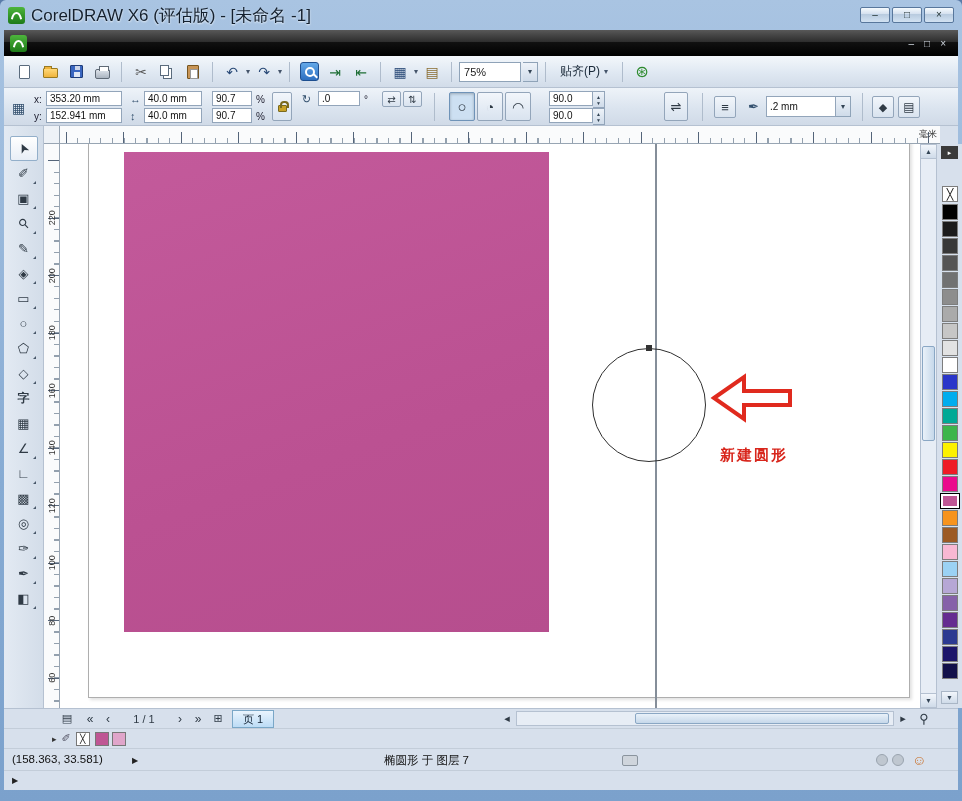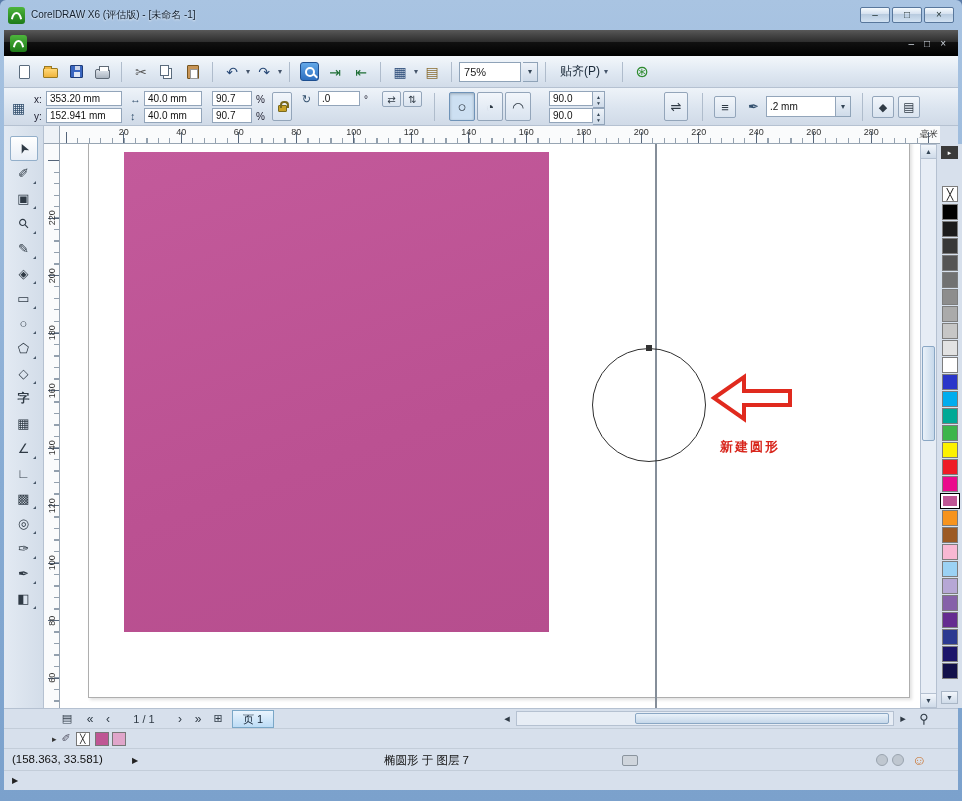--- a/index.html
+++ b/index.html
@@ -6,21 +6,21 @@
   *{box-sizing:border-box;}
   .app{position:relative;width:962px;height:801px;overflow:hidden;
        font-family:"Liberation Sans","DejaVu Sans",sans-serif;font-size:12px;color:#222;
        background:linear-gradient(#a9c4e2,#87abd3 60%,#7ba1cc);border-radius:6px 6px 0 0;}
   .client{position:absolute;left:4px;top:30px;width:954px;height:760px;background:#d7e0ec;}
   .abs{position:absolute;}
 
   
   .titlebar{position:absolute;left:0;top:0;width:962px;height:30px;display:flex;align-items:center;
             padding:0 8px;gap:6px;}
-  .title-text{font-size:10px;color:#14202e;text-shadow:0 1px 2px rgba(255,255,255,.8);}
+  .title-text{font-size:17px;color:#14202e;text-shadow:0 1px 2px rgba(255,255,255,.8);}
   .win-btns{margin-left:auto;display:flex;}
   .wbtn{width:30px;height:16px;margin-left:2px;border:1px solid #58779c;border-radius:2px;
         background:linear-gradient(#f6fafd,#d2dfee 45%,#b8cbdf 46%,#d2e2f2);
         display:flex;align-items:center;justify-content:center;font-size:10px;line-height:1;color:#233;}
   .logo{width:17px;height:17px;border-radius:3px;background:linear-gradient(#4db53c,#1d7a18);
         display:flex;align-items:center;justify-content:center;flex:0 0 auto;}
 
   
   .menubar{position:absolute;left:4px;top:30px;width:954px;height:26px;display:flex;align-items:center;
            background:linear-gradient(#585858,#2e2e2e 45%,#111 46%,#000);color:#fff;padding:0 6px;gap:0;}
@@ -83,37 +83,37 @@
 
   .ruler-origin{position:absolute;left:40px;top:0;width:16px;height:18px;background:#eef2f7;border:1px solid #98a5b3;border-top:none;border-left:none;}
   .h-ruler{position:absolute;left:56px;top:0;width:880px;height:18px;background-color:#fafbfc;border-bottom:1px solid #98a5b3;
     background-image:
       repeating-linear-gradient(90deg,#55657a 0,#55657a 1px,transparent 1px,transparent 57.5px),
       repeating-linear-gradient(90deg,#93a0ae 0,#93a0ae 1px,transparent 1px,transparent 11.5px);
     background-repeat:no-repeat,no-repeat;background-size:100% 11px,100% 5px;
     background-position:left 6px bottom 0,left 6px bottom 0;}
   .h-ruler .nums{position:absolute;left:0;top:0;display:flex;padding-left:35px;}
   .hrn{width:57.5px;text-align:center;font-size:9px;color:#333;line-height:12px;}
-  .ruler-unit{position:absolute;right:3px;top:2px;font-size:9px;color:#333;font-style:italic;}
+  .ruler-unit{position:absolute;right:3px;top:2px;font-size:9px;color:#333;}
   .v-ruler{position:absolute;left:40px;top:18px;width:16px;height:564px;background-color:#fafbfc;border-right:1px solid #98a5b3;
     background-image:
       repeating-linear-gradient(180deg,#55657a 0,#55657a 1px,transparent 1px,transparent 57.5px),
       repeating-linear-gradient(180deg,#93a0ae 0,#93a0ae 1px,transparent 1px,transparent 11.5px);
     background-repeat:no-repeat,no-repeat;background-size:11px 100%,5px 100%;
     background-position:right 0 top 16px,right 0 top 16px;}
   .v-ruler .nums{position:absolute;left:0;top:0;display:flex;flex-direction:column;padding-top:45px;width:100%;}
   .vrn{height:57.5px;display:flex;align-items:center;justify-content:center;font-size:9px;color:#333;transform:rotate(-90deg);}
 
   .canvas{position:absolute;left:56px;top:18px;width:860px;height:564px;background:#fff;overflow:hidden;}
   .page{position:absolute;left:28px;top:-24px;width:822px;height:578px;background:#fff;border:1px solid #aeaeae;box-shadow:2px 2px 3px rgba(0,0,0,.12);}
   .pink-rect{position:absolute;left:64px;top:8px;width:425px;height:480px;background:linear-gradient(160deg,#c35a9b,#bb5192 60%,#b64e8e);}
   .guideline{position:absolute;left:595px;top:0;width:2px;height:564px;background:#858e99;}
   .ellipse-shape{position:absolute;left:532px;top:204px;width:114px;height:114px;border:1px solid #2f2f2f;border-radius:50%;}
   .ellipse-node{position:absolute;left:586px;top:201px;width:6px;height:6px;background:#333;}
-  .annotation{position:absolute;left:660px;top:294px;font-size:13px;font-weight:bold;color:#d8261c;letter-spacing:2px;}
+  .annotation{position:absolute;left:660px;top:302px;font-size:15px;font-weight:bold;color:#d8261c;letter-spacing:2px;}
 
   .v-scroll{position:absolute;left:916px;top:18px;width:17px;height:564px;background:#e7edf5;border:1px solid #b5c1d1;}
   .sb-btn{position:absolute;left:0;width:15px;height:14px;background:linear-gradient(#f2f6fb,#cfdbe9);border-bottom:1px solid #b5c1d1;
           display:flex;align-items:center;justify-content:center;font-size:7px;color:#345;}
   .sb-thumb{position:absolute;left:1px;width:13px;border:1px solid #8aa7c4;border-radius:2px;background:linear-gradient(90deg,#e9f1f9,#c6d8ea);}
 
   .palette{position:absolute;left:934px;top:18px;width:24px;height:564px;background:#d7e0ec;}
   .pal-top{position:absolute;left:3px;top:2px;width:17px;height:13px;background:#3a3a3a;color:#fff;font-size:7px;display:flex;align-items:center;justify-content:center;}
   .swatches{position:absolute;left:0;top:42px;width:100%;display:flex;flex-direction:column;align-items:center;gap:1px;}
   .swatch{width:16px;height:16px;border:1px solid #7d7d7d;flex:0 0 auto;}
@@ -350,37 +350,20 @@
         </div>
 
         <div class="tool flyout" data-name="fill-tool">
           <span class="tg" data-name="tool-glyph">◧</span>
         </div>
       </div>
 
     <div class="ruler-origin" data-name="ruler-origin"></div>
 
     <div class="h-ruler" data-name="horizontal-ruler">
-      <div class="nums" data-name="h-ruler-numbers">
-
-      <span class="hrn" data-name="ruler-number">20</span>
-          <span class="hrn" data-name="ruler-number">40</span>
-          <span class="hrn" data-name="ruler-number">60</span>
-          <span class="hrn" data-name="ruler-number">80</span>
-          <span class="hrn" data-name="ruler-number">100</span>
-          <span class="hrn" data-name="ruler-number">120</span>
-          <span class="hrn" data-name="ruler-number">140</span>
-          <span class="hrn" data-name="ruler-number">160</span>
-          <span class="hrn" data-name="ruler-number">180</span>
-          <span class="hrn" data-name="ruler-number">200</span>
-          <span class="hrn" data-name="ruler-number">220</span>
-          <span class="hrn" data-name="ruler-number">240</span>
-          <span class="hrn" data-name="ruler-number">260</span>
-          <span class="hrn" data-name="ruler-number">280</span>
-        </div>
       <span class="ruler-unit" data-name="ruler-unit-label">毫米</span>
     </div>
 
     <div class="v-ruler" data-name="vertical-ruler">
       <div class="nums" data-name="v-ruler-numbers">
 
       <span class="vrn" data-name="ruler-number">220</span>
           <span class="vrn" data-name="ruler-number">200</span>
           <span class="vrn" data-name="ruler-number">180</span>
           <span class="vrn" data-name="ruler-number">160</span>

